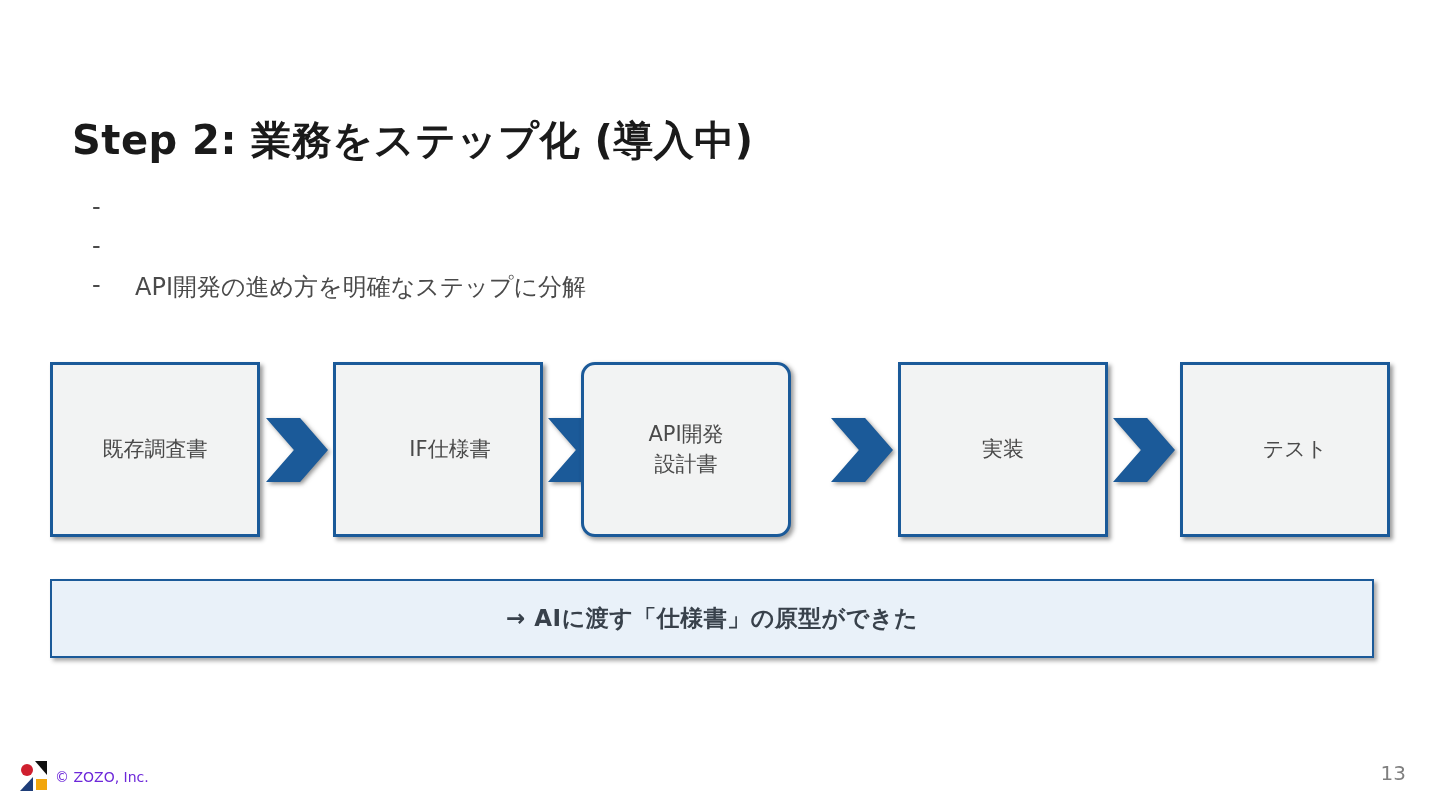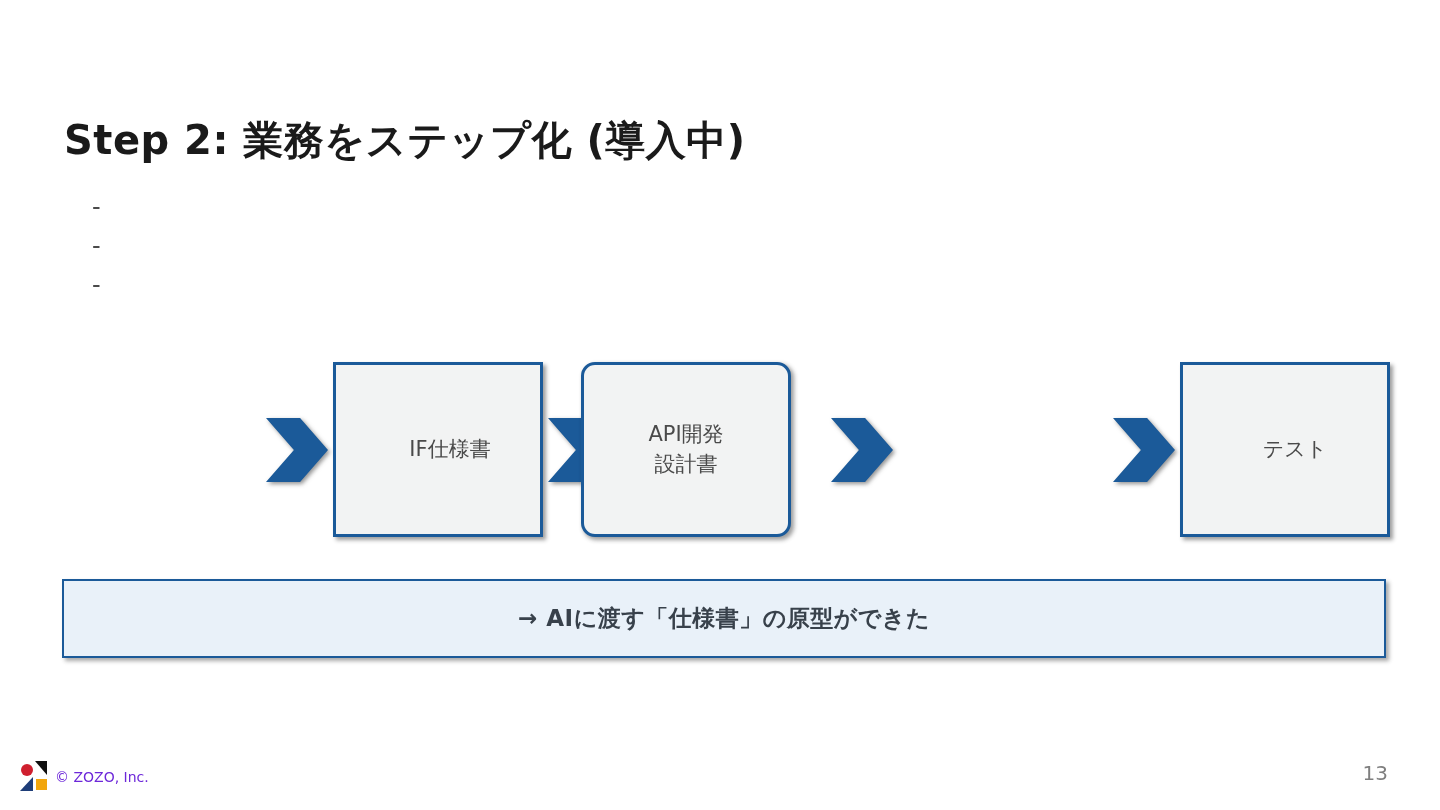--- a/index.html
+++ b/index.html
@@ -12,21 +12,21 @@
     position: relative;
     width: 1440px;
     height: 810px;
     background: #ffffff;
     overflow: hidden;
   }
 
   
   .title {
     position: absolute;
-    left: 64px;
+    left: 72px;
     top: 86px;
     font-size: 40px;
     font-weight: bold;
     color: #1a1a1a;
     letter-spacing: 0.5px;
     white-space: nowrap;
   }
 
   
   .bullets {
@@ -90,21 +90,21 @@
     clip-path: polygon(0 0, 55% 0, 100% 50%, 55% 100%, 0 100%, 45% 50%);
   }
   .arrow-1 { left: 266px; }
   .arrow-2 { left: 548px; }
   .arrow-3 { left: 831px; }
   .arrow-4 { left: 1113px; }
 
   
   .banner {
     position: absolute;
-    left: 62px;
+    left: 50px;
     top: 579px;
     width: 1324px;
     height: 79px;
     box-sizing: border-box;
     background: #e9f1f9;
     border: 2.5px solid #1b5a99;
     box-shadow: 3px 3px 4px rgba(40,40,40,0.4);
     display: flex;
     align-items: center;
     justify-content: center;
@@ -150,21 +150,21 @@
   .copyright {
     position: absolute;
     left: 55px;
     top: 769px;
     font-size: 14px;
     color: #6d28d9;
     white-space: nowrap;
   }
   .page-number {
     position: absolute;
-    right: 52px;
+    right: 34px;
     top: 761px;
     font-size: 20px;
     color: #7f7f7f;
   }
 </style>
 </head>
 <body>
 
 <div class="slide">
 
@@ -172,38 +172,41 @@
 
   <div class="bullets">
     <div class="bullet-row">
       <span class="bullet-marker">-</span>
     </div>
     <div class="bullet-row">
       <span class="bullet-marker">-</span>
     </div>
     <div class="bullet-row">
       <span class="bullet-marker">-</span>
+      <span class="bullet-text">API開発の進め方を明確なステップに分解</span>
     </div>
   </div>
 
+  <div class="flow-box box-1">既存調査書</div>
   <div class="arrow-wrap arrow-1">
       <div class="chevron"></div>
     </div>
 
   <div class="flow-box box-2">IF仕様書</div>
   <div class="arrow-wrap arrow-2">
       <div class="chevron"></div>
     </div>
 
   <div class="flow-box box-3">API開発
 設計書</div>
   <div class="arrow-wrap arrow-3">
       <div class="chevron"></div>
     </div>
 
+  <div class="flow-box box-4">実装</div>
   <div class="arrow-wrap arrow-4">
       <div class="chevron"></div>
     </div>
 
   <div class="flow-box box-5">テスト</div>
 
   <div class="banner">
     <span class="banner-text">→ AIに渡す「仕様書」の原型ができた</span>
   </div>
 

